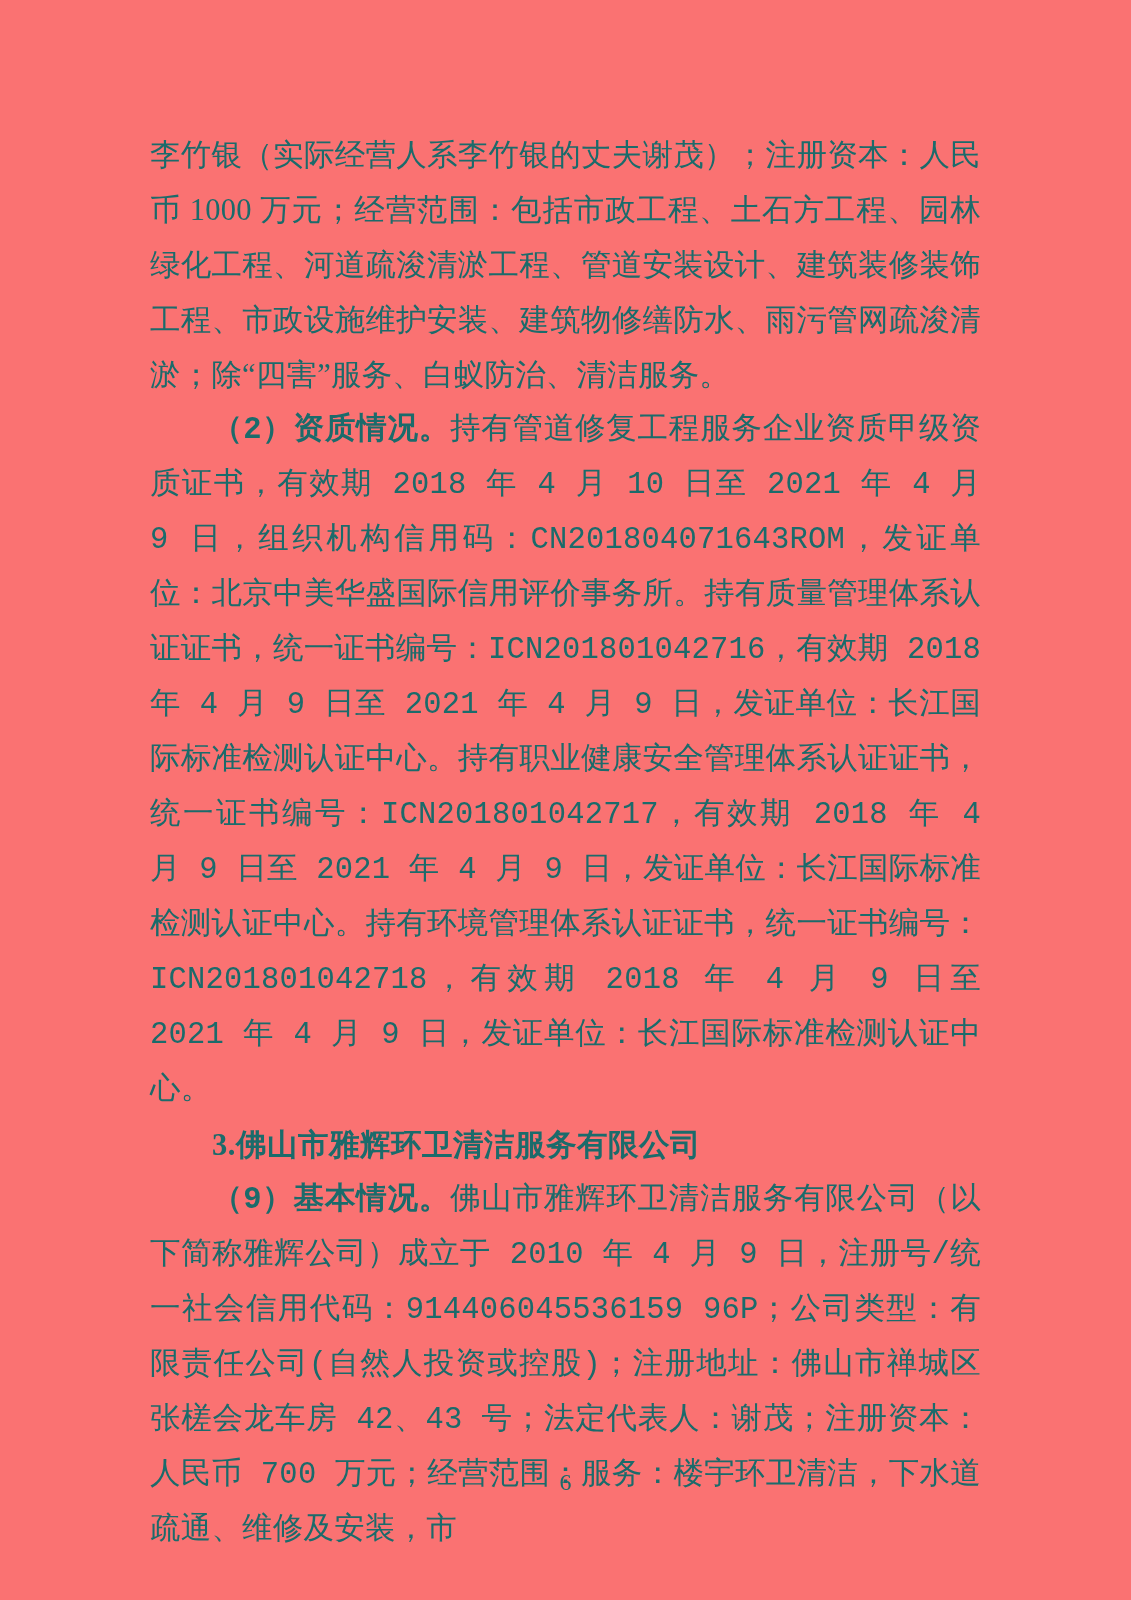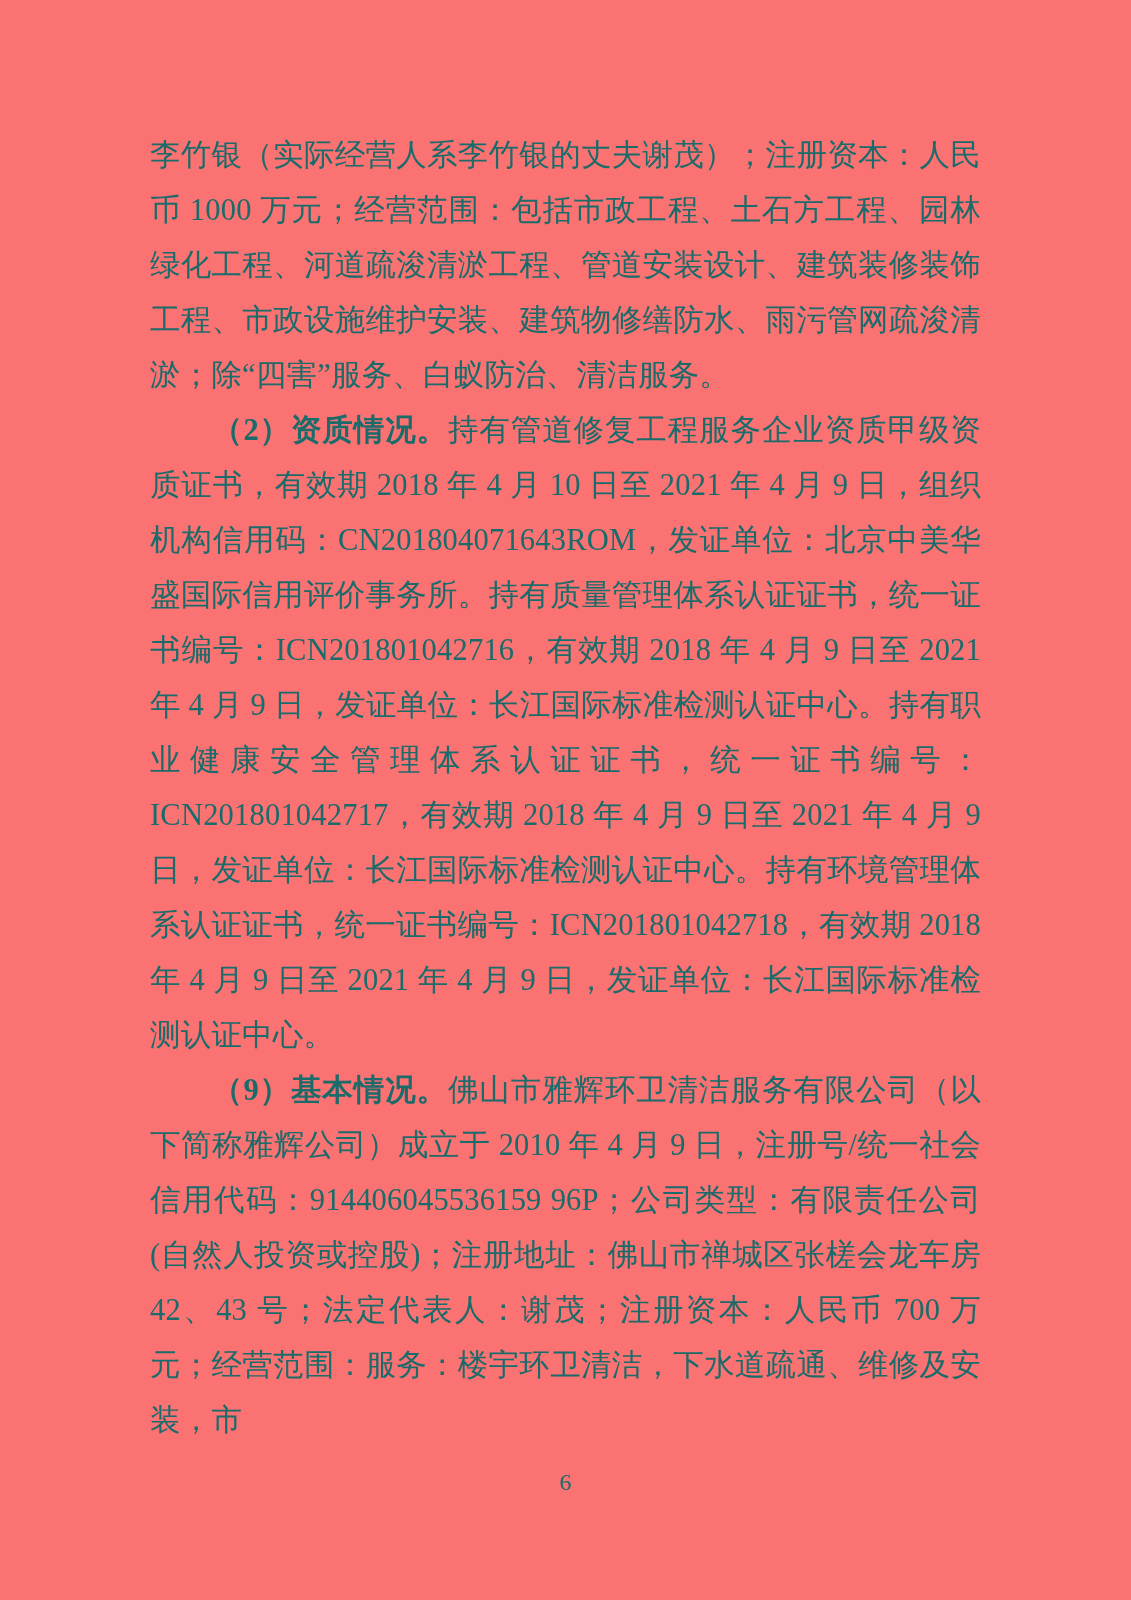--- a/index.html
+++ b/index.html
@@ -28,20 +28,21 @@
     text-justify: inter-ideograph;
     letter-spacing: 0.2px;
   }
   .para {
     margin: 0;
     text-align: justify;
     text-justify: inter-ideograph;
   }
   .para.indent {
     text-indent: 62px;
+    font-family: Liberation Mono, monospace;
   }
   .heading {
     margin: 0;
     font-weight: bold;
     text-indent: 62px;
     letter-spacing: 0.5px;
   }
   .bold {
     font-weight: bold;
   }
@@ -59,19 +60,20 @@
 </head>
 <body>
 
 <div class="page">
   <div class="doc-body">
 
     <p class="para">李竹银（实际经营人系李竹银的丈夫谢茂）；注册资本：人民币 1000 万元；经营范围：包括市政工程、土石方工程、园林绿化工程、河道疏浚清淤工程、管道安装设计、建筑装修装饰工程、市政设施维护安装、建筑物修缮防水、雨污管网疏浚清淤；除“四害”服务、白蚁防治、清洁服务。</p>
 
     <p class="para indent"><span class="bold">（2）资质情况。</span><span>持有管道修复工程服务企业资质甲级资质证书，有效期 2018 年 4 月 10 日至 2021 年 4 月 9 日，组织机构信用码：CN201804071643ROM，发证单位：北京中美华盛国际信用评价事务所。持有质量管理体系认证证书，统一证书编号：ICN201801042716，有效期 2018 年 4 月 9 日至 2021 年 4 月 9 日，发证单位：长江国际标准检测认证中心。持有职业健康安全管理体系认证证书，统一证书编号：ICN201801042717，有效期 2018 年 4 月 9 日至 2021 年 4 月 9 日，发证单位：长江国际标准检测认证中心。持有环境管理体系认证证书，统一证书编号：ICN201801042718，有效期 2018 年 4 月 9 日至 2021 年 4 月 9 日，发证单位：长江国际标准检测认证中心。</span></p>
 
+    <p class="heading">3.佛山市雅辉环卫清洁服务有限公司</p>
 
     <p class="para indent"><span class="bold">（9）基本情况。</span><span>佛山市雅辉环卫清洁服务有限公司（以下简称雅辉公司）成立于 2010 年 4 月 9 日，注册号/统一社会信用代码：914406045536159 96P；公司类型：有限责任公司(自然人投资或控股)；注册地址：佛山市禅城区张槎会龙车房 42、43 号；法定代表人：谢茂；注册资本：人民币 700 万元；经营范围：服务：楼宇环卫清洁，下水道疏通、维修及安装，市</span></p>
 
   </div>
 
   <div class="page-number">6</div>
 </div>
 
 </body></html>

